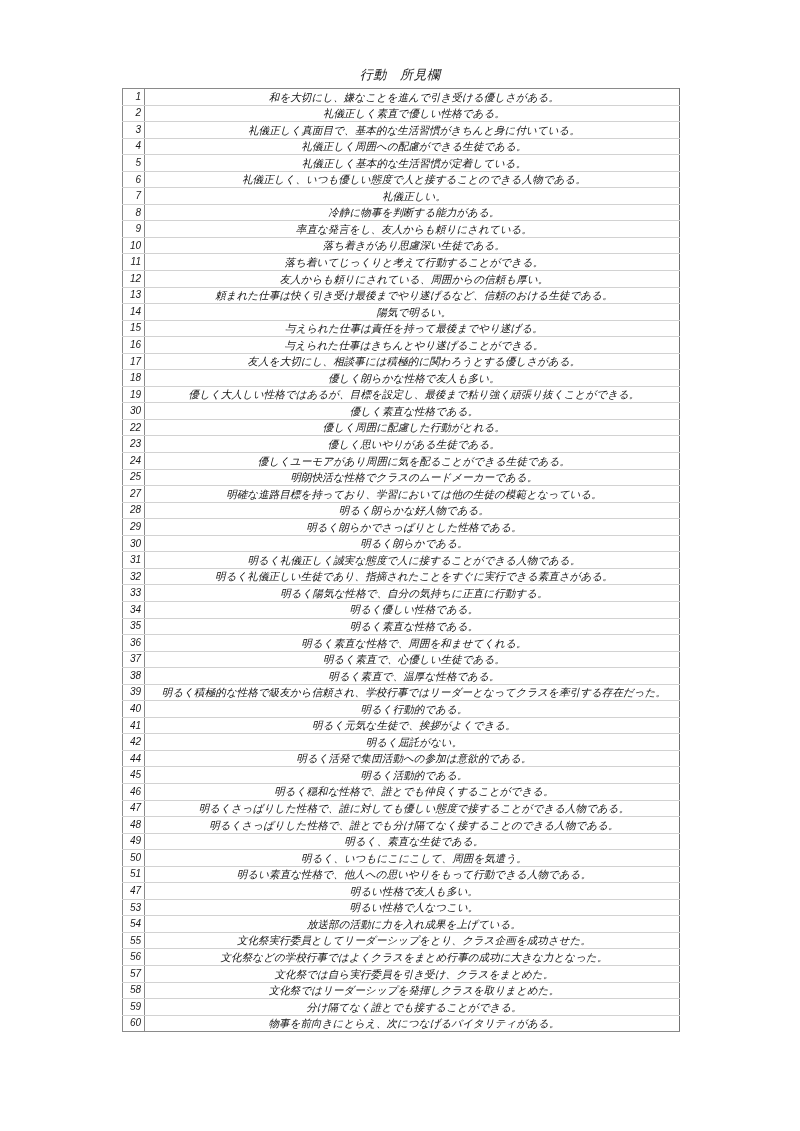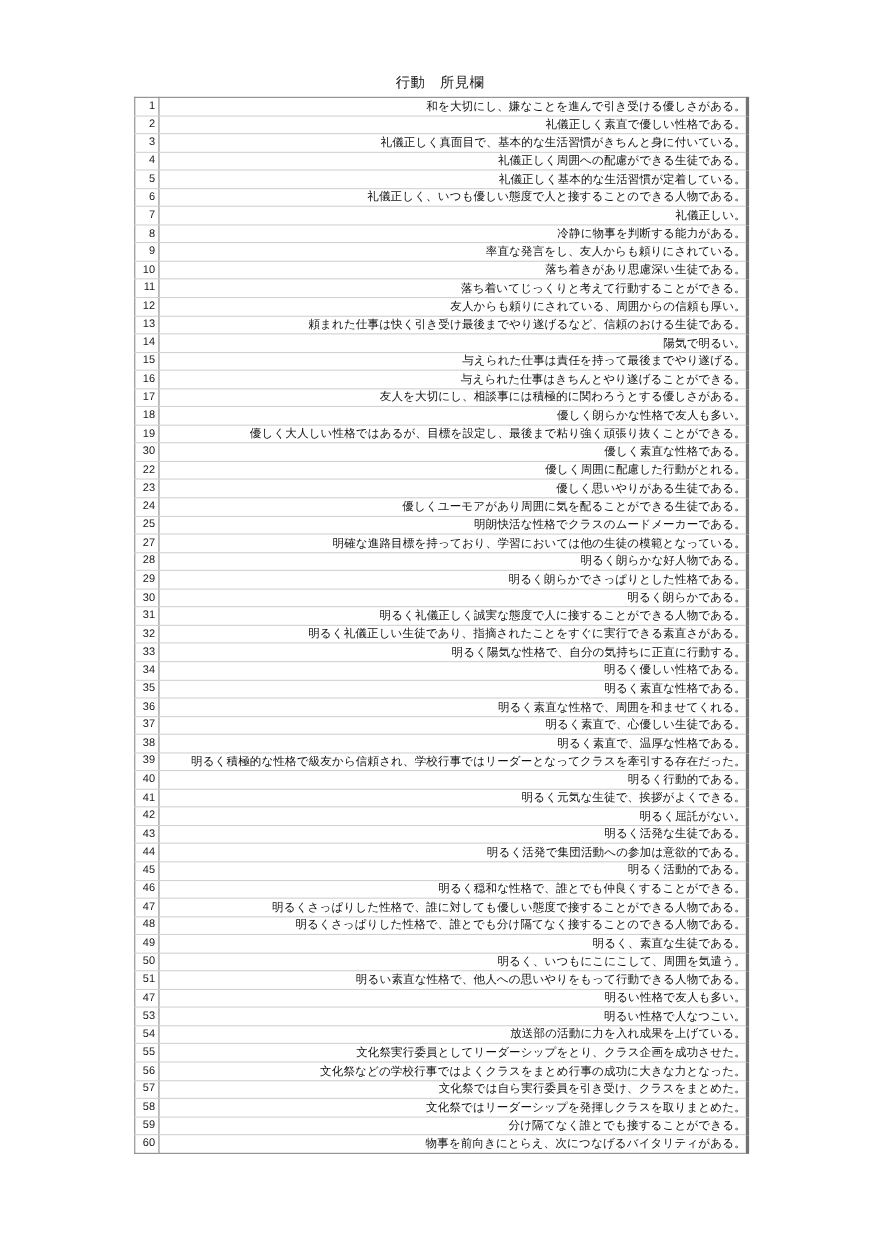--- a/index.html
+++ b/index.html
@@ -17,20 +17,21 @@
     position: relative;
   }
 
   .page {
     position: absolute;
     left: 0;
     top: 0;
     width: 800px;
     height: 1131px;
     background: #ffffff;
+    font-style: italic;
   }
 
   .doc-title {
     position: absolute;
     left: 0;
     top: 67px;
     width: 800px;
     text-align: center;
     font-size: 13px;
     line-height: 16px;
@@ -78,22 +79,22 @@
     border-left: 1px solid #8a8a8a;
     border-right: 1px solid #8a8a8a;
     text-align: right;
     padding-right: 3px;
     font-size: 10px;
     color: #1a1a1a;
     font-family: "Liberation Sans", "DejaVu Sans", sans-serif;
   }
 
   table.sheet td.txt {
-    border-right: 3px solid #737373;
-    text-align: right;
+    border-right: 1px solid #737373;
+    text-align: center;
     padding-left: 4px;
     letter-spacing: 0.1px;
   }
 
   
   table.sheet tr.band-top td {
     border-top: 1px solid #6f6f6f;
   }
 
   table.sheet tr.first-row td {
@@ -271,24 +272,20 @@
             <td class="txt">明るく行動的である。</td>
           </tr>
           <tr>
             <td class="num">41</td>
             <td class="txt">明るく元気な生徒で、挨拶がよくできる。</td>
           </tr>
           <tr>
             <td class="num">42</td>
             <td class="txt">明るく屈託がない。</td>
           </tr>
-          <tr class="band-top">
-            <td class="num">43</td>
-            <td class="txt">明るく活発な生徒である。</td>
-          </tr>
           <tr>
             <td class="num">44</td>
             <td class="txt">明るく活発で集団活動への参加は意欲的である。</td>
           </tr>
           <tr>
             <td class="num">45</td>
             <td class="txt">明るく活動的である。</td>
           </tr>
           <tr class="band-top">
             <td class="num">46</td>

